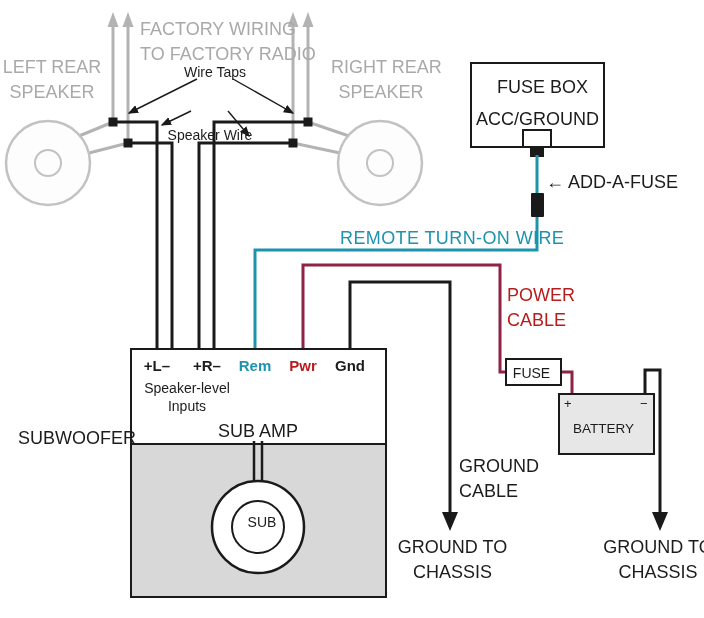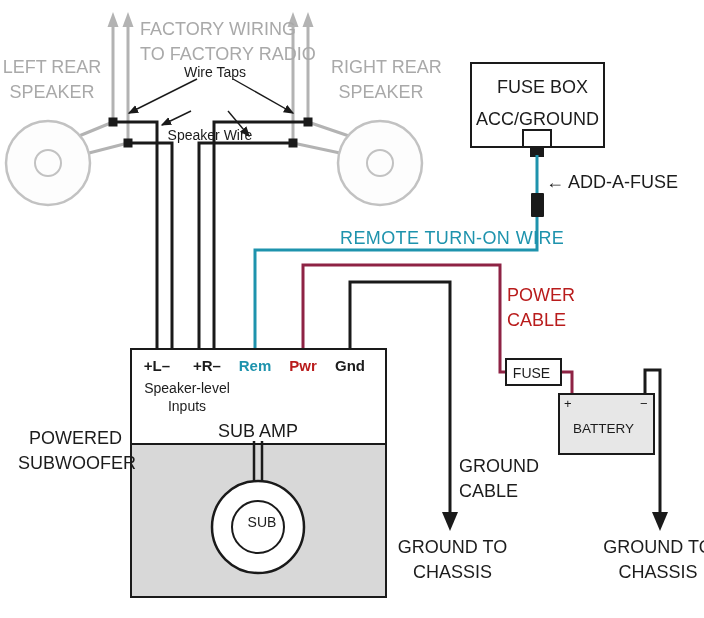--- a/index.html
+++ b/index.html
@@ -151,21 +151,20 @@
   <div class="lbl terminal" style="left:325px;">Gnd</div>
 
   <div class="lbl center" style="left:198px; top:419px; width:120px;">SUB AMP</div>
 
   <div class="lbl small center" style="left:131px; top:379px; width:112px; line-height:1.3;">
     <div>Speaker-level</div>
     <div>Inputs</div>
   </div>
 
   <div class="lbl right" style="left:18px; top:426px; width:104px;">
-    <div>POWERED</div>
     <div>SUBWOOFER</div>
   </div>
 
   <div class="lbl small center" style="left:233px; top:513px; width:58px;">SUB</div>
 
   <div class="lbl small center" style="left:505px; top:364px; width:53px;">FUSE</div>
 
   <div class="lbl" style="left:564px; top:395px; font-size:13px;">+</div>
   <div class="lbl" style="left:640px; top:395px; font-size:13px;">−</div>
   <div class="lbl center" style="left:558px; top:420px; width:91px; font-size:13.5px;">BATTERY</div>

